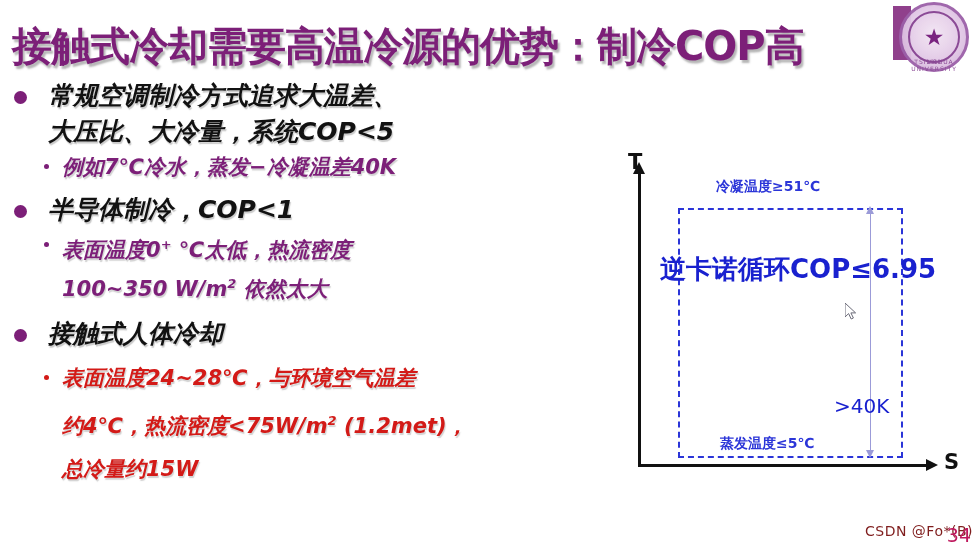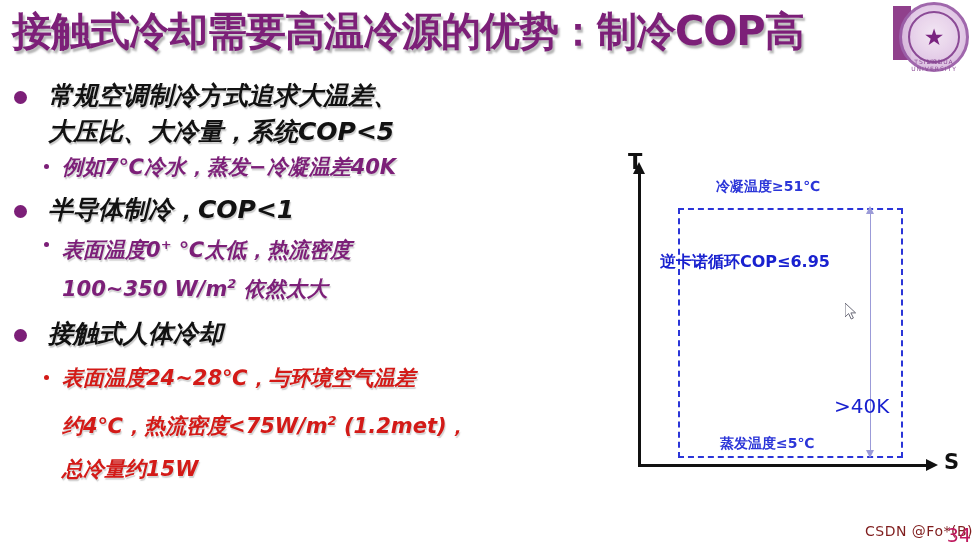--- a/index.html
+++ b/index.html
@@ -12,21 +12,21 @@
     height: 548px;
     position: relative;
     overflow: hidden;
     font-family: "DejaVu Sans", "Liberation Sans", sans-serif;
   }
 
   
   #slide-title {
     position: absolute;
     left: 12px;
-    top: 1px;
+    top: 16px;
     width: 905px;
     height: 62px;
     font-size: 40px;
     font-weight: bold;
     color: #7C1F78;
     letter-spacing: -1px;
     line-height: 60px;
     white-space: nowrap;
     text-shadow: 2px 3px 2px rgba(120,120,120,0.55);
   }
@@ -206,21 +206,21 @@
   }
   #label-evaporating {
     position: absolute;
     left: 112px; top: 285px;
     font-size: 14px; font-weight: bold; color: #2B35D8;
     white-space: nowrap;
   }
   #label-cop {
     position: absolute;
     left: 52px; top: 102px;
-    font-size: 16px; font-weight: bold; color: #1921CF;
+    font-size: 26px; font-weight: bold; color: #1921CF;
     white-space: nowrap;
   }
   #label-deltat {
     position: absolute;
     left: 226px; top: 244px;
     font-size: 20px; font-weight: normal; color: #1921CF;
     white-space: nowrap;
   }
   #delta-arrow-line {
     position: absolute;

